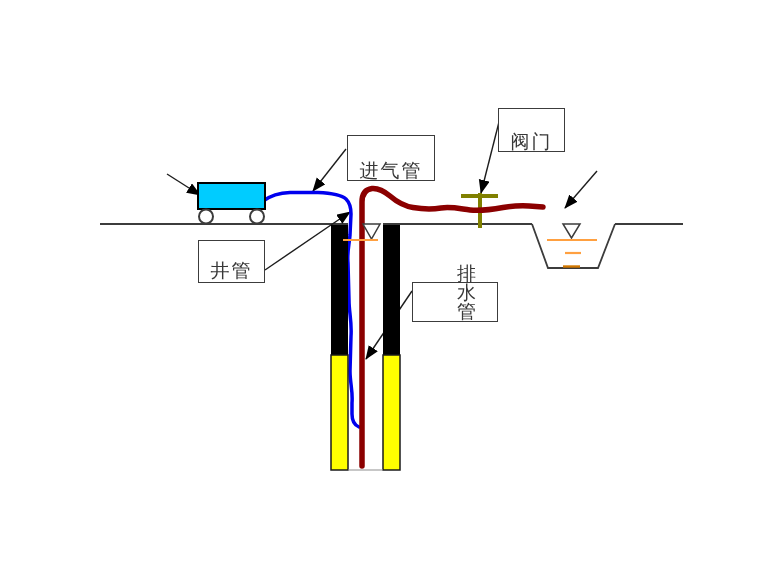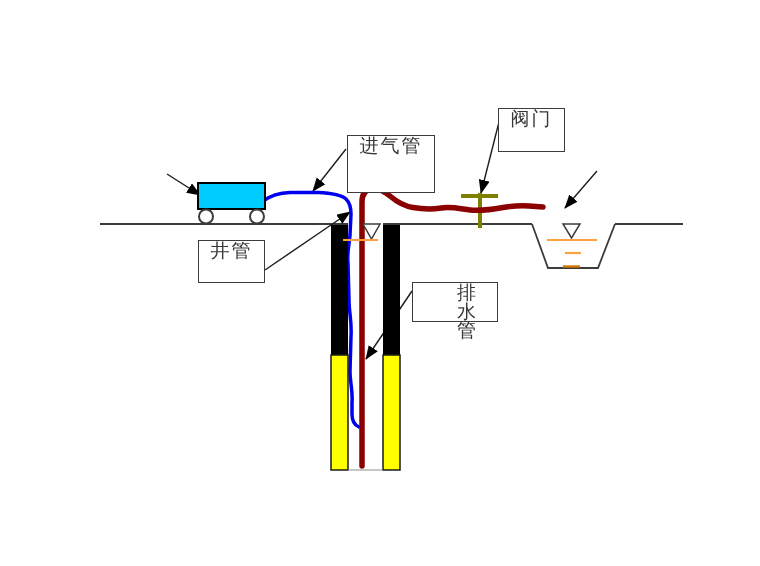--- a/index.html
+++ b/index.html
@@ -3,29 +3,29 @@
 <meta charset="utf-8">
 <style>
   html,body{margin:0;padding:0;background:#fff;}
   .canvas{
     position:relative;width:760px;height:566px;background:#fff;overflow:hidden;
     font-family:"Liberation Serif","DejaVu Serif",serif;
   }
   .canvas svg{position:absolute;left:0;top:0;}
   .callout{
     position:absolute;background:#fff;border:1.5px solid #3c3c3c;
-    display:flex;align-items:flex-start;justify-content:center;
+    display:flex;align-items:flex-end;justify-content:center;
     font-size:19px;color:#383838;letter-spacing:2px;line-height:1;
     box-sizing:border-box;z-index:5;
   }
   .lb-compressor{left:83px;top:141px;width:84px;height:41px;}
-  .lb-intake{left:347px;top:135px;width:88px;height:58px;}
+  .lb-intake{left:347px;top:135px;width:88px;height:46px;}
   .lb-valve{left:498px;top:108px;width:67px;height:44px;}
   .lb-mudpit{left:597px;top:140px;width:83px;height:40px;}
-  .lb-wellpipe{left:198px;top:240px;width:67px;height:43px;}
+  .lb-wellpipe{left:198px;top:240px;width:67px;height:43px;font-family:Liberation Mono, monospace;}
   .lb-drain{left:412px;top:282px;width:86px;height:40px;padding-left:44px;}
 </style>
 </head>
 <body>
 
 <div class="canvas">
 
   <svg width="760" height="566" viewBox="0 0 760 566">
     <defs>
       <marker id="ah" markerWidth="16" markerHeight="13" refX="13" refY="5.5" orient="auto" markerUnits="userSpaceOnUse">

